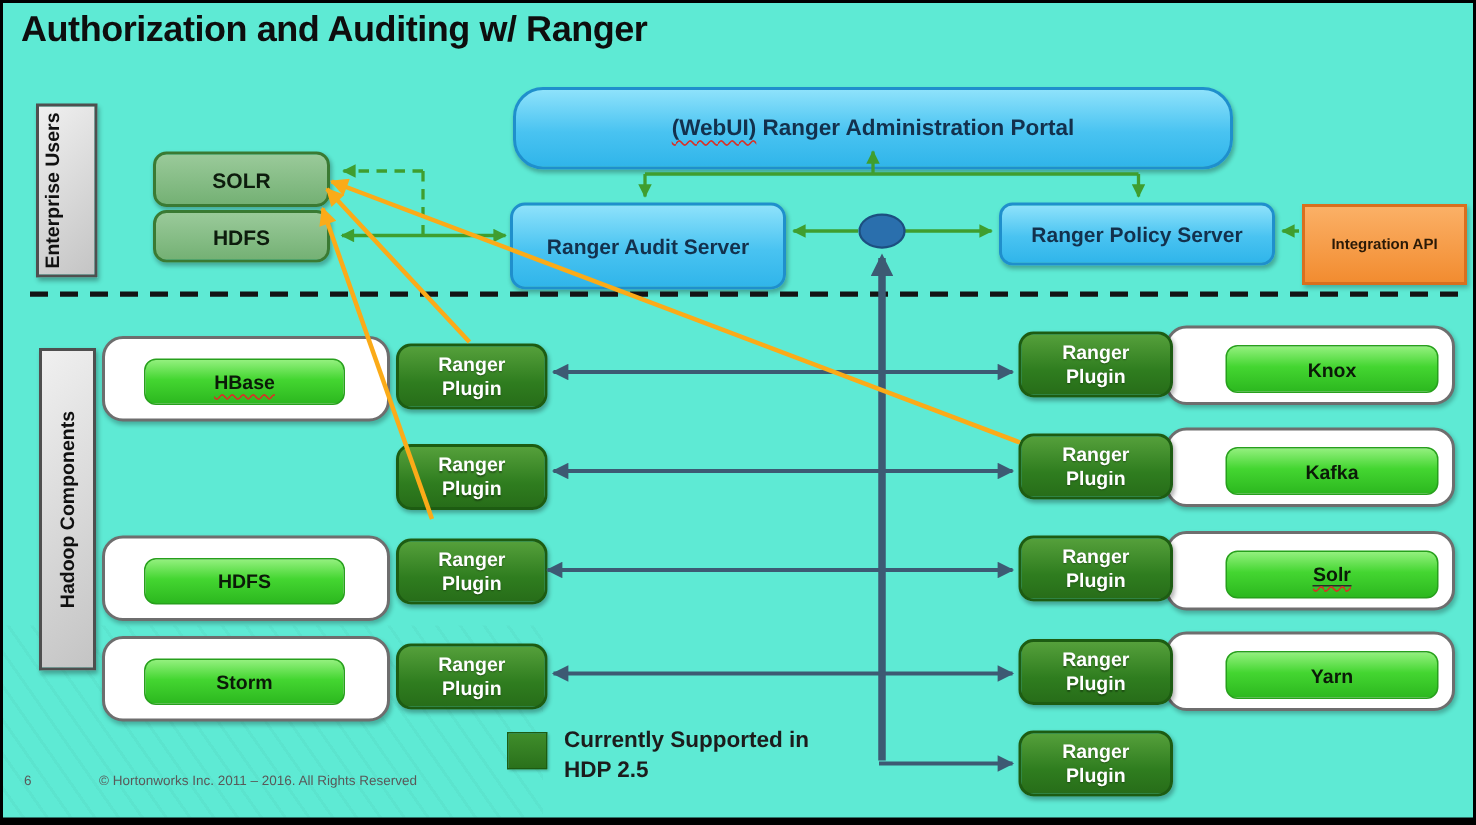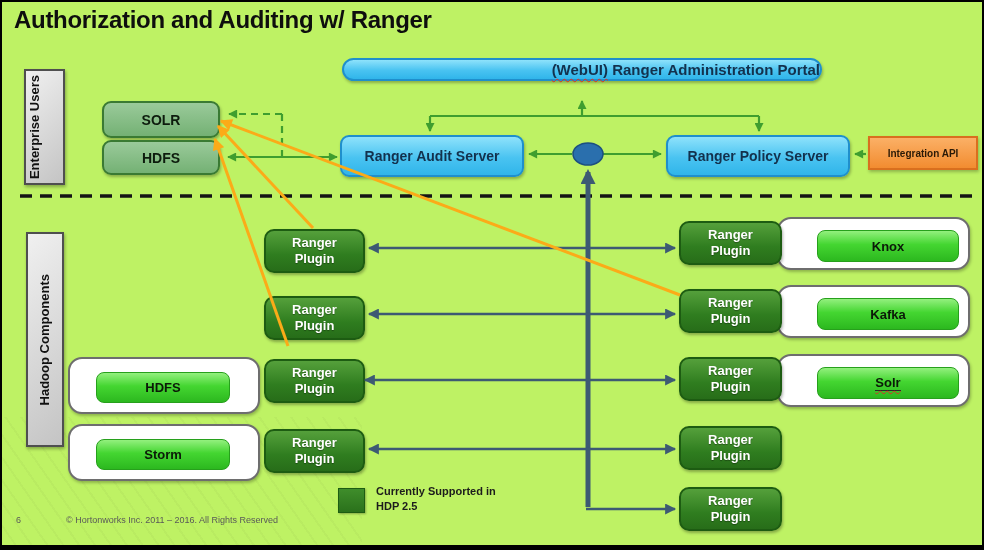--- a/index.html
+++ b/index.html
@@ -1,29 +1,29 @@
 <!DOCTYPE html>
 <html><head>
 <meta charset="utf-8">
 <style>
   html,body{margin:0;padding:0;background:#fff;font-family:"Liberation Sans",sans-serif;}
-  #slide{position:relative;width:984px;height:550px;background:#bef264;border:2px solid #000;
+  #slide{position:relative;width:984px;height:550px;background:#5eead4;border:2px solid #000;
          border-bottom-width:5px;box-sizing:border-box;overflow:hidden;}
   .abs{position:absolute;box-sizing:border-box;}
   
   .title{left:12px;top:4px;font-size:24px;font-weight:bold;color:#0e0e0e;letter-spacing:-0.3px;}
   
   .blue{background:linear-gradient(180deg,#8ee2fb 0%,#49c3f1 55%,#30b5ea 100%);
         border:2px solid #1f8fcc;border-radius:9px;display:flex;align-items:center;justify-content:center;
         font-weight:bold;color:#13314d;box-shadow:1px 2px 3px rgba(0,0,0,.28);}
-  .portal{left:340px;top:56px;width:480px;height:23px;border-radius:20px;font-size:15px;justify-content:flex-end;}
-  .audit{left:338px;top:133px;width:184px;height:42px;font-size:14px;}
+  .portal{left:340px;top:56px;width:480px;height:55px;border-radius:20px;font-size:15px;}
+  .audit{left:338px;top:133px;width:184px;height:58px;font-size:14px;border-radius:10px;}
   .policy{left:664px;top:133px;width:184px;height:42px;font-size:14px;}
   
-  .intapi{left:866px;top:134px;width:110px;height:34px;background:linear-gradient(180deg,#fbb066,#f28c30);
+  .intapi{left:866px;top:134px;width:110px;height:54px;background:linear-gradient(180deg,#fbb066,#f28c30);
           border:2px solid #d96f1e;display:flex;align-items:center;justify-content:center;
           font-size:10px;font-weight:bold;color:#2a1a07;box-shadow:1px 2px 3px rgba(0,0,0,.25);}
   
   .store{background:linear-gradient(180deg,#9aca9a 0%,#74b174 100%);border:2px solid #3a7a33;
          border-radius:9px;display:flex;align-items:center;justify-content:center;
          font-size:14px;font-weight:bold;color:#0d1c0d;box-shadow:1px 2px 3px rgba(0,0,0,.28);}
   .solrbox{left:100px;top:99px;width:118px;height:37px;}
   .hdfsbox{left:100px;top:138px;width:118px;height:35px;}
   
   .glabel{background:linear-gradient(135deg,#f0f0f0 0%,#c4c4c4 100%);border:2px solid #4f4f4f;
@@ -46,21 +46,21 @@
   .plugin{background:linear-gradient(180deg,#55a03b 0%,#2f7d1f 60%,#276d19 100%);
           border:2px solid #1d5c12;border-radius:10px;width:101px;height:44px;
           display:flex;flex-direction:column;align-items:center;justify-content:center;
           color:#fff;font-size:13px;font-weight:bold;line-height:1.25;
           text-shadow:0 1px 1px rgba(0,0,0,.35);box-shadow:1px 2px 3px rgba(0,0,0,.3);}
   .lplug{left:262px;}
   .rplug{left:677px;width:103px;}
   
   .lgsq{left:336px;top:486px;width:27px;height:25px;background:linear-gradient(180deg,#3f8d2b,#2a711b);
         border:1px solid #1d5c12;box-shadow:1px 1px 2px rgba(0,0,0,.3);}
-  .lgtxt{left:374px;top:482px;font-size:11px;font-weight:bold;color:#1c1c1c;line-height:1.35;}
+  .lgtxt{left:374px;top:482px;font-size:15px;font-weight:bold;color:#1c1c1c;line-height:1.35;}
   
   .pnum{left:14px;top:513px;font-size:9px;color:#595959;}
   .copy{left:44px;top:513px;font-size:9px;color:#595959;padding-left:20px;}
   
   .sq{text-decoration:underline wavy #d93025 1px;text-underline-offset:3px;}
   .ul{border-bottom:1.5px solid #2a2a2a;padding-bottom:0px;}
   
   .wm{left:0;top:415px;width:360px;height:133px;
       background:repeating-linear-gradient(55deg,rgba(0,0,0,0.028) 0 2px,transparent 2px 13px);}
   svg.layer{position:absolute;left:0;top:0;pointer-events:none;}
@@ -96,20 +96,25 @@
     <span>Integration API</span>
   </div>
 
   <div class="abs store solrbox">
     <span>SOLR</span>
   </div>
   <div class="abs store hdfsbox">
     <span>HDFS</span>
   </div>
 
+  <div class="abs crow lrow" style="top:222px">
+    <div class="chip lchip">
+      <span class="sq">HBase</span>
+    </div>
+  </div>
   <div class="abs crow lrow" style="top:355px">
     <div class="chip lchip">
       <span>HDFS</span>
     </div>
   </div>
   <div class="abs crow lrow" style="top:422px">
     <div class="chip lchip">
       <span>Storm</span>
     </div>
   </div>
@@ -137,20 +142,25 @@
     </div>
   </div>
   <div class="abs crow rrow" style="top:283px">
     <div class="chip rchip">
       <span>Kafka</span>
     </div>
   </div>
   <div class="abs crow rrow" style="top:352px">
     <div class="chip rchip">
       <span class="ul"><span class="sq">Solr</span></span>
+    </div>
+  </div>
+  <div class="abs crow rrow" style="top:419px">
+    <div class="chip rchip">
+      <span>Yarn</span>
     </div>
   </div>
 
   <div class="abs plugin rplug" style="top:219px">
     <span>Ranger</span>
     <span>Plugin</span>
   </div>
   <div class="abs plugin rplug" style="top:287px">
     <span>Ranger</span>
     <span>Plugin</span>

